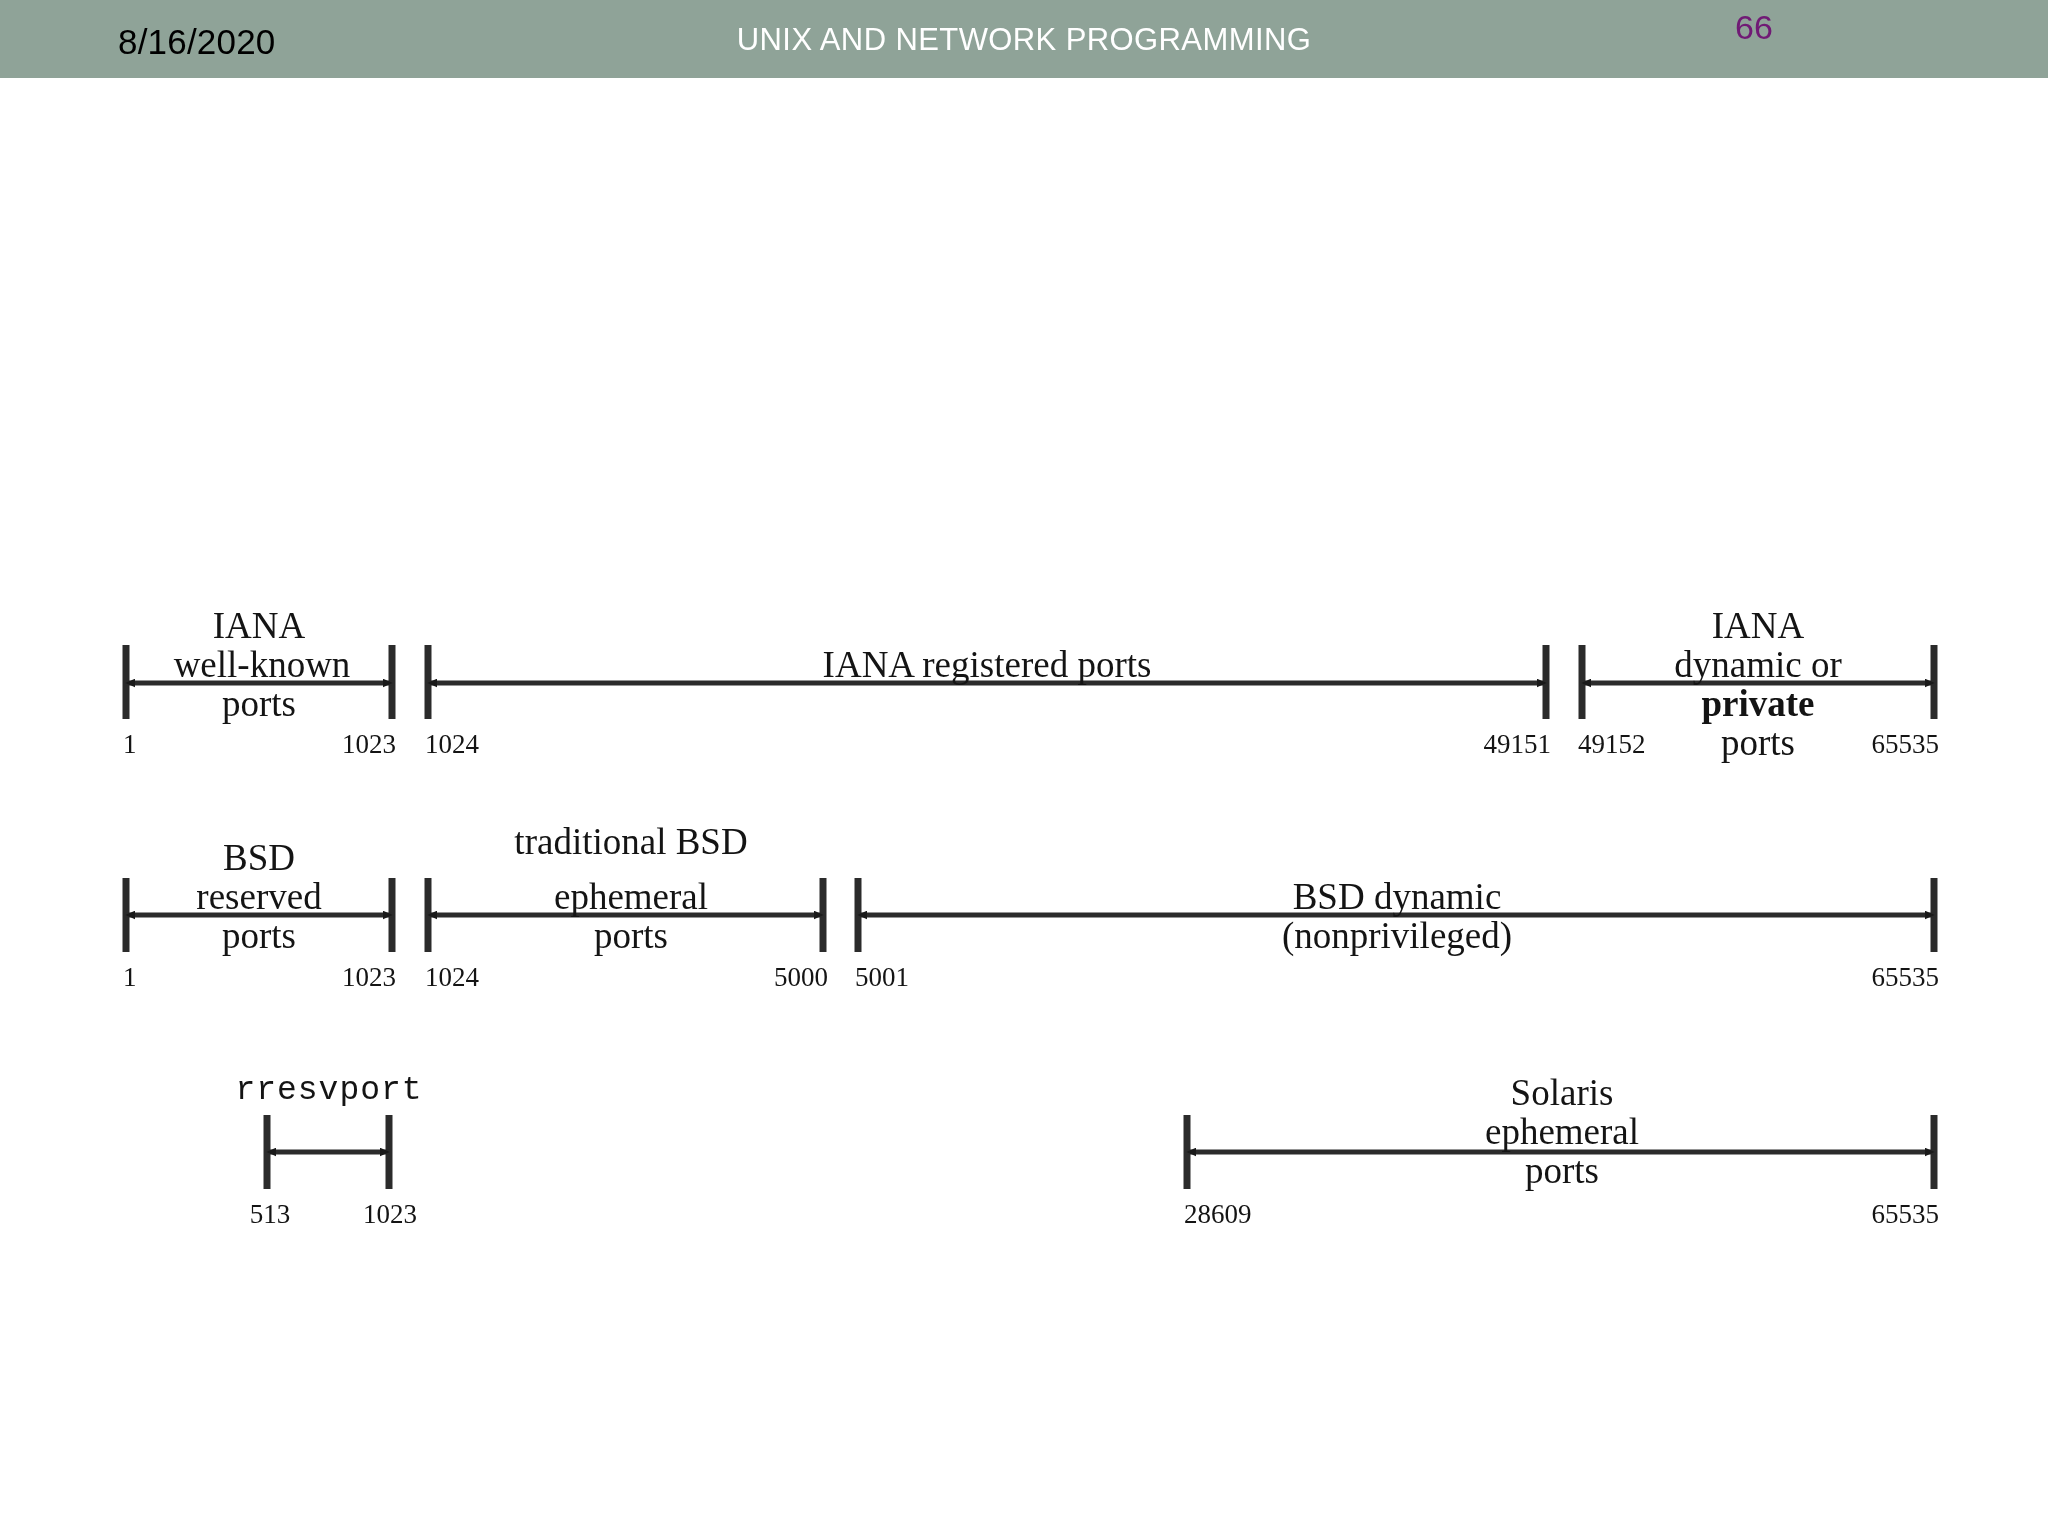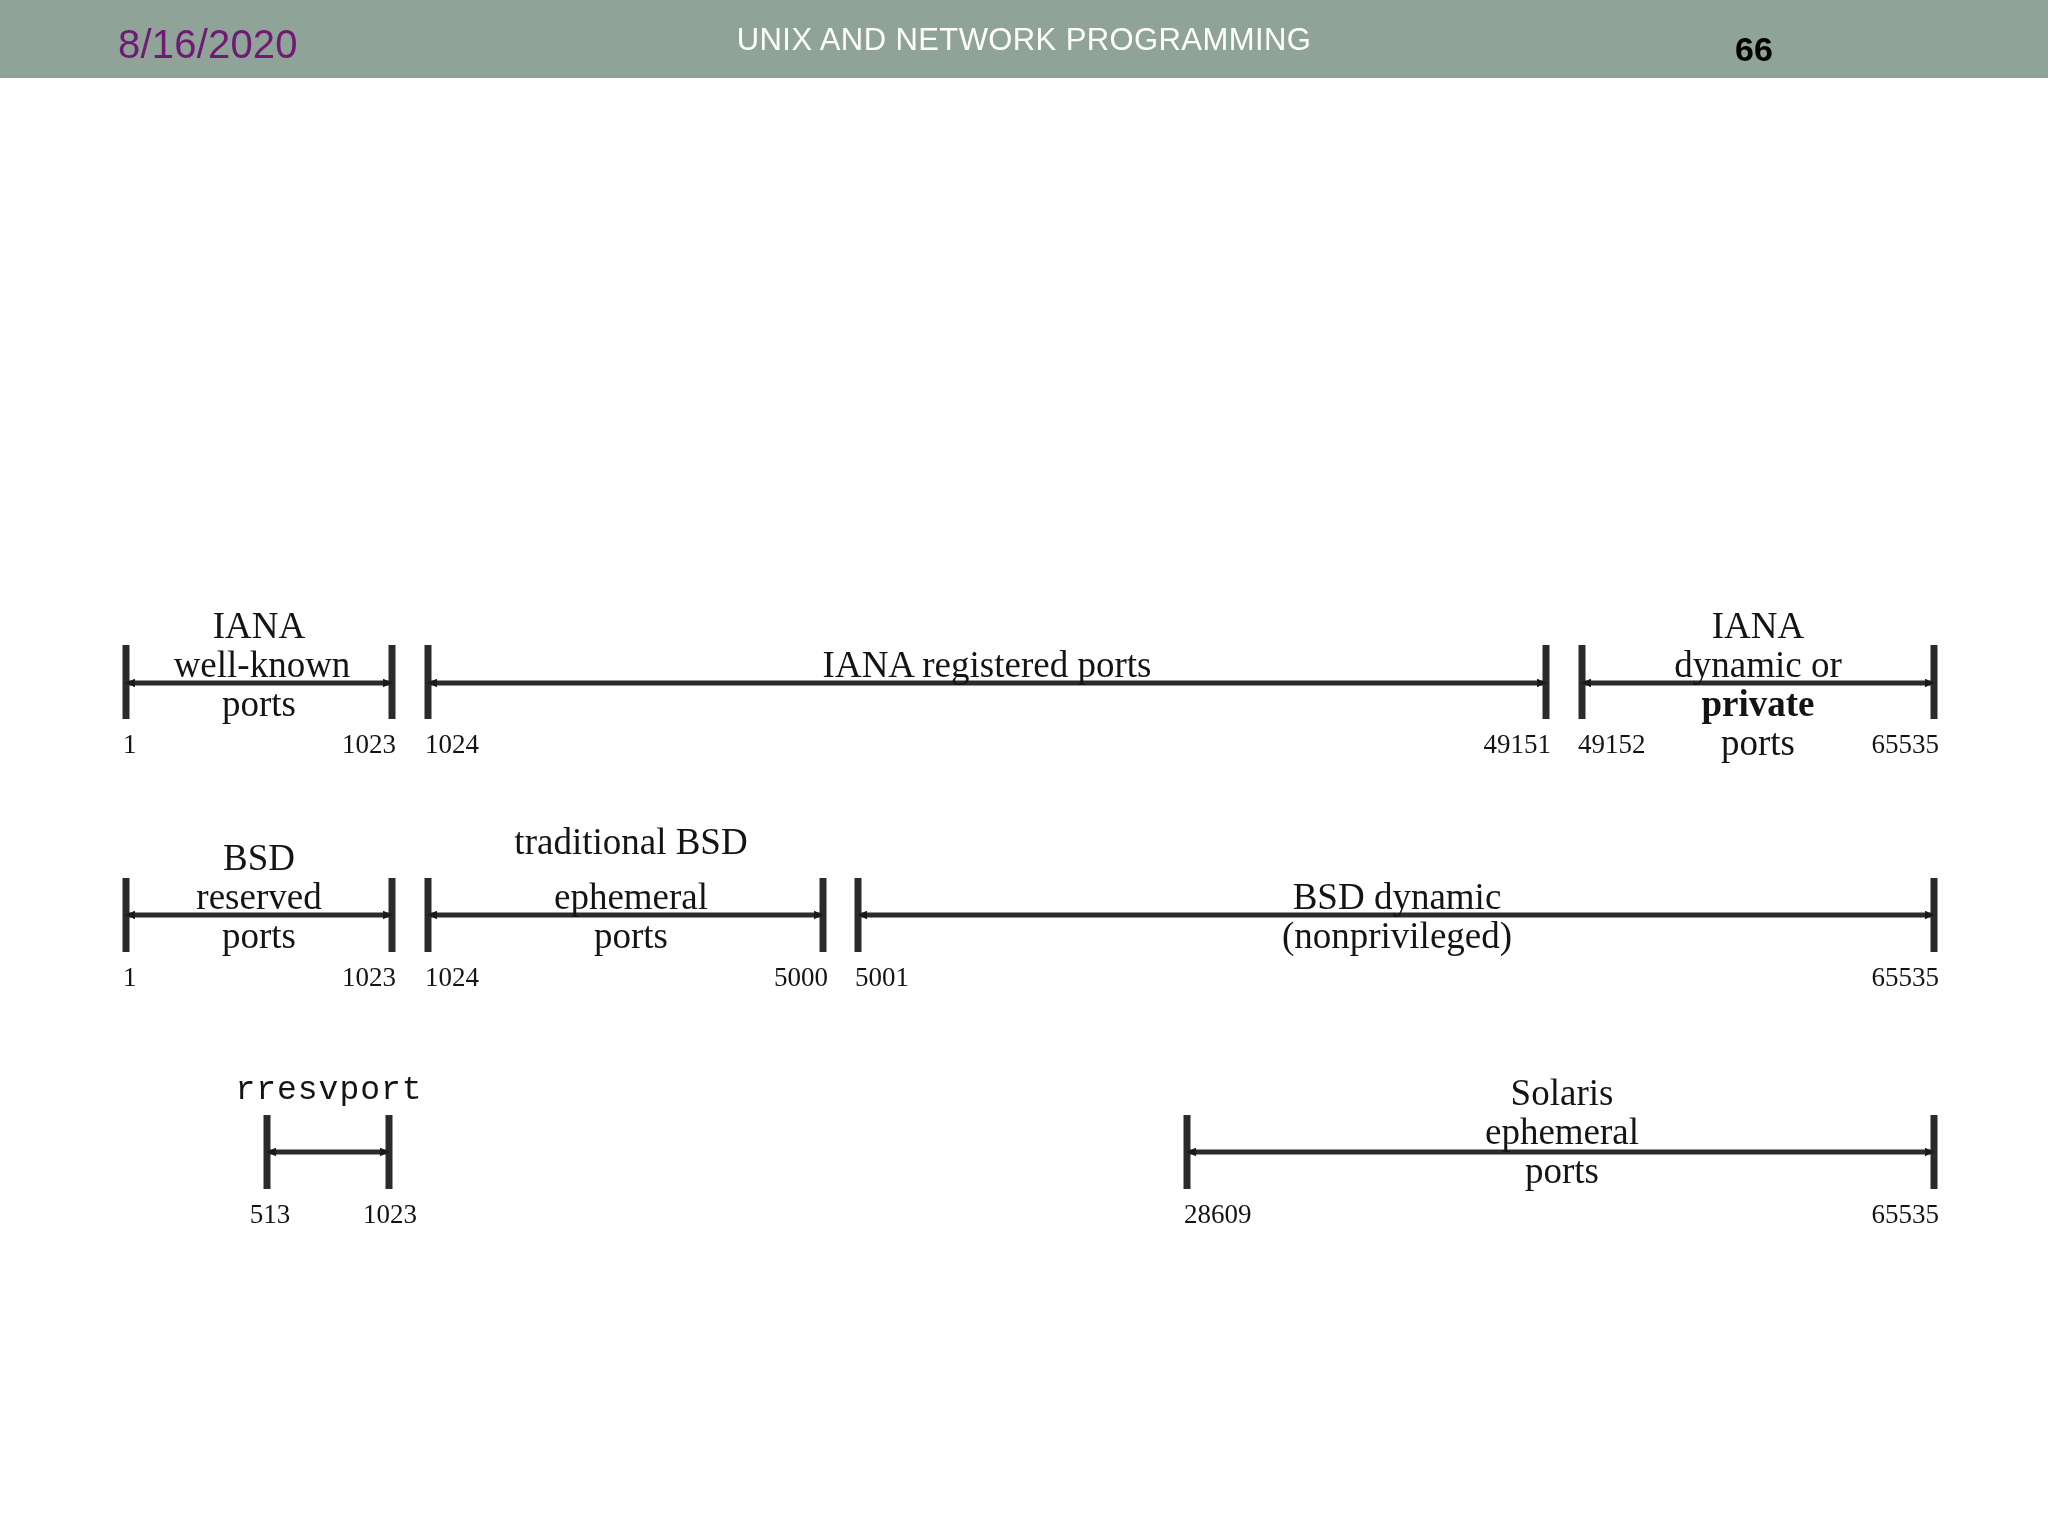--- a/index.html
+++ b/index.html
@@ -21,42 +21,42 @@
     left: 0; top: 0;
     width: 2048px;
     height: 78px;
     background: #8fa398;
     box-sizing: border-box;
   }
   #header-date {
     position: absolute;
     left: 118px;
     top: 22px;
-    font-size: 40px;
-    color: #701a75;
+    font-size: 35px;
+    color: #000000;
     letter-spacing: 0.2px;
     white-space: nowrap;
   }
   #header-title {
     position: absolute;
     left: 50%;
     transform: translateX(-50%);
     top: 22px;
     font-size: 31px;
     color: #ffffff;
     letter-spacing: 0.4px;
     white-space: nowrap;
   }
   #header-pagenum {
     position: absolute;
     left: 1735px;
-    top: 30px;
+    top: 8px;
     font-size: 34px;
-    font-weight: bold;
-    color: #000000;
+    font-weight: normal;
+    color: #701a75;
     white-space: nowrap;
   }
 
   
   #diagram {
     position: absolute;
     left: 0;
     top: 78px;
     width: 2048px;
     height: 1164px;

